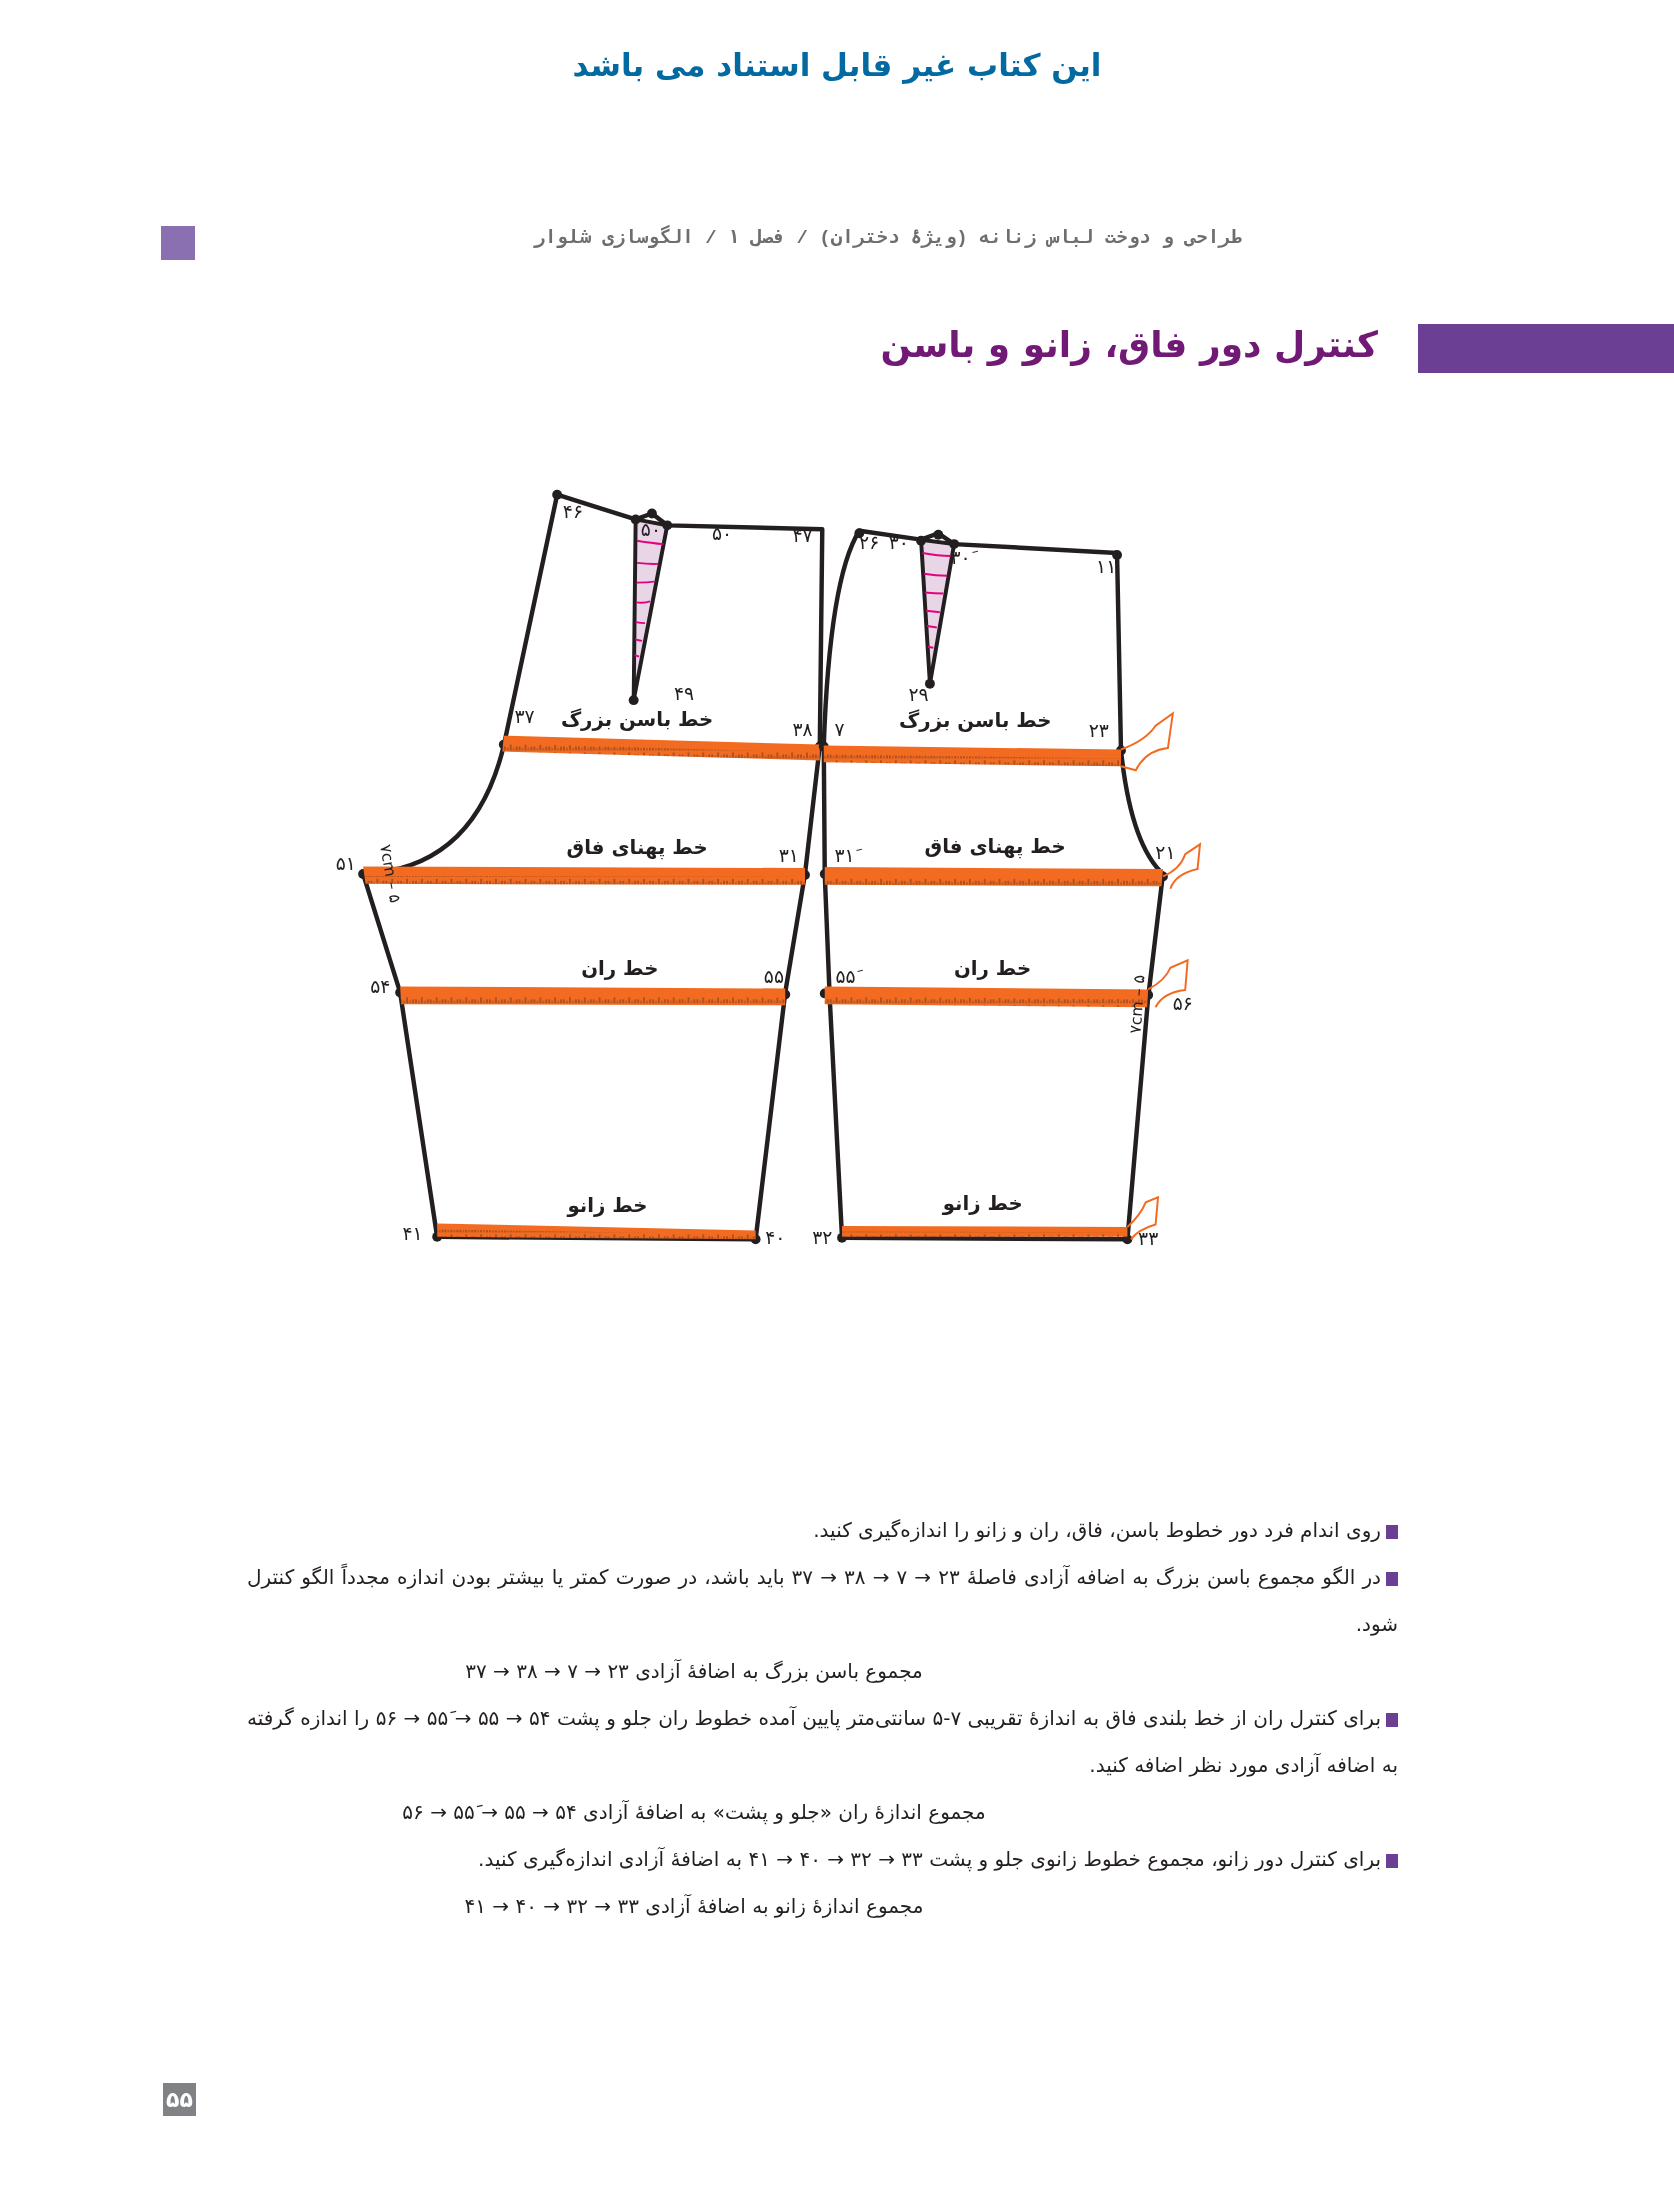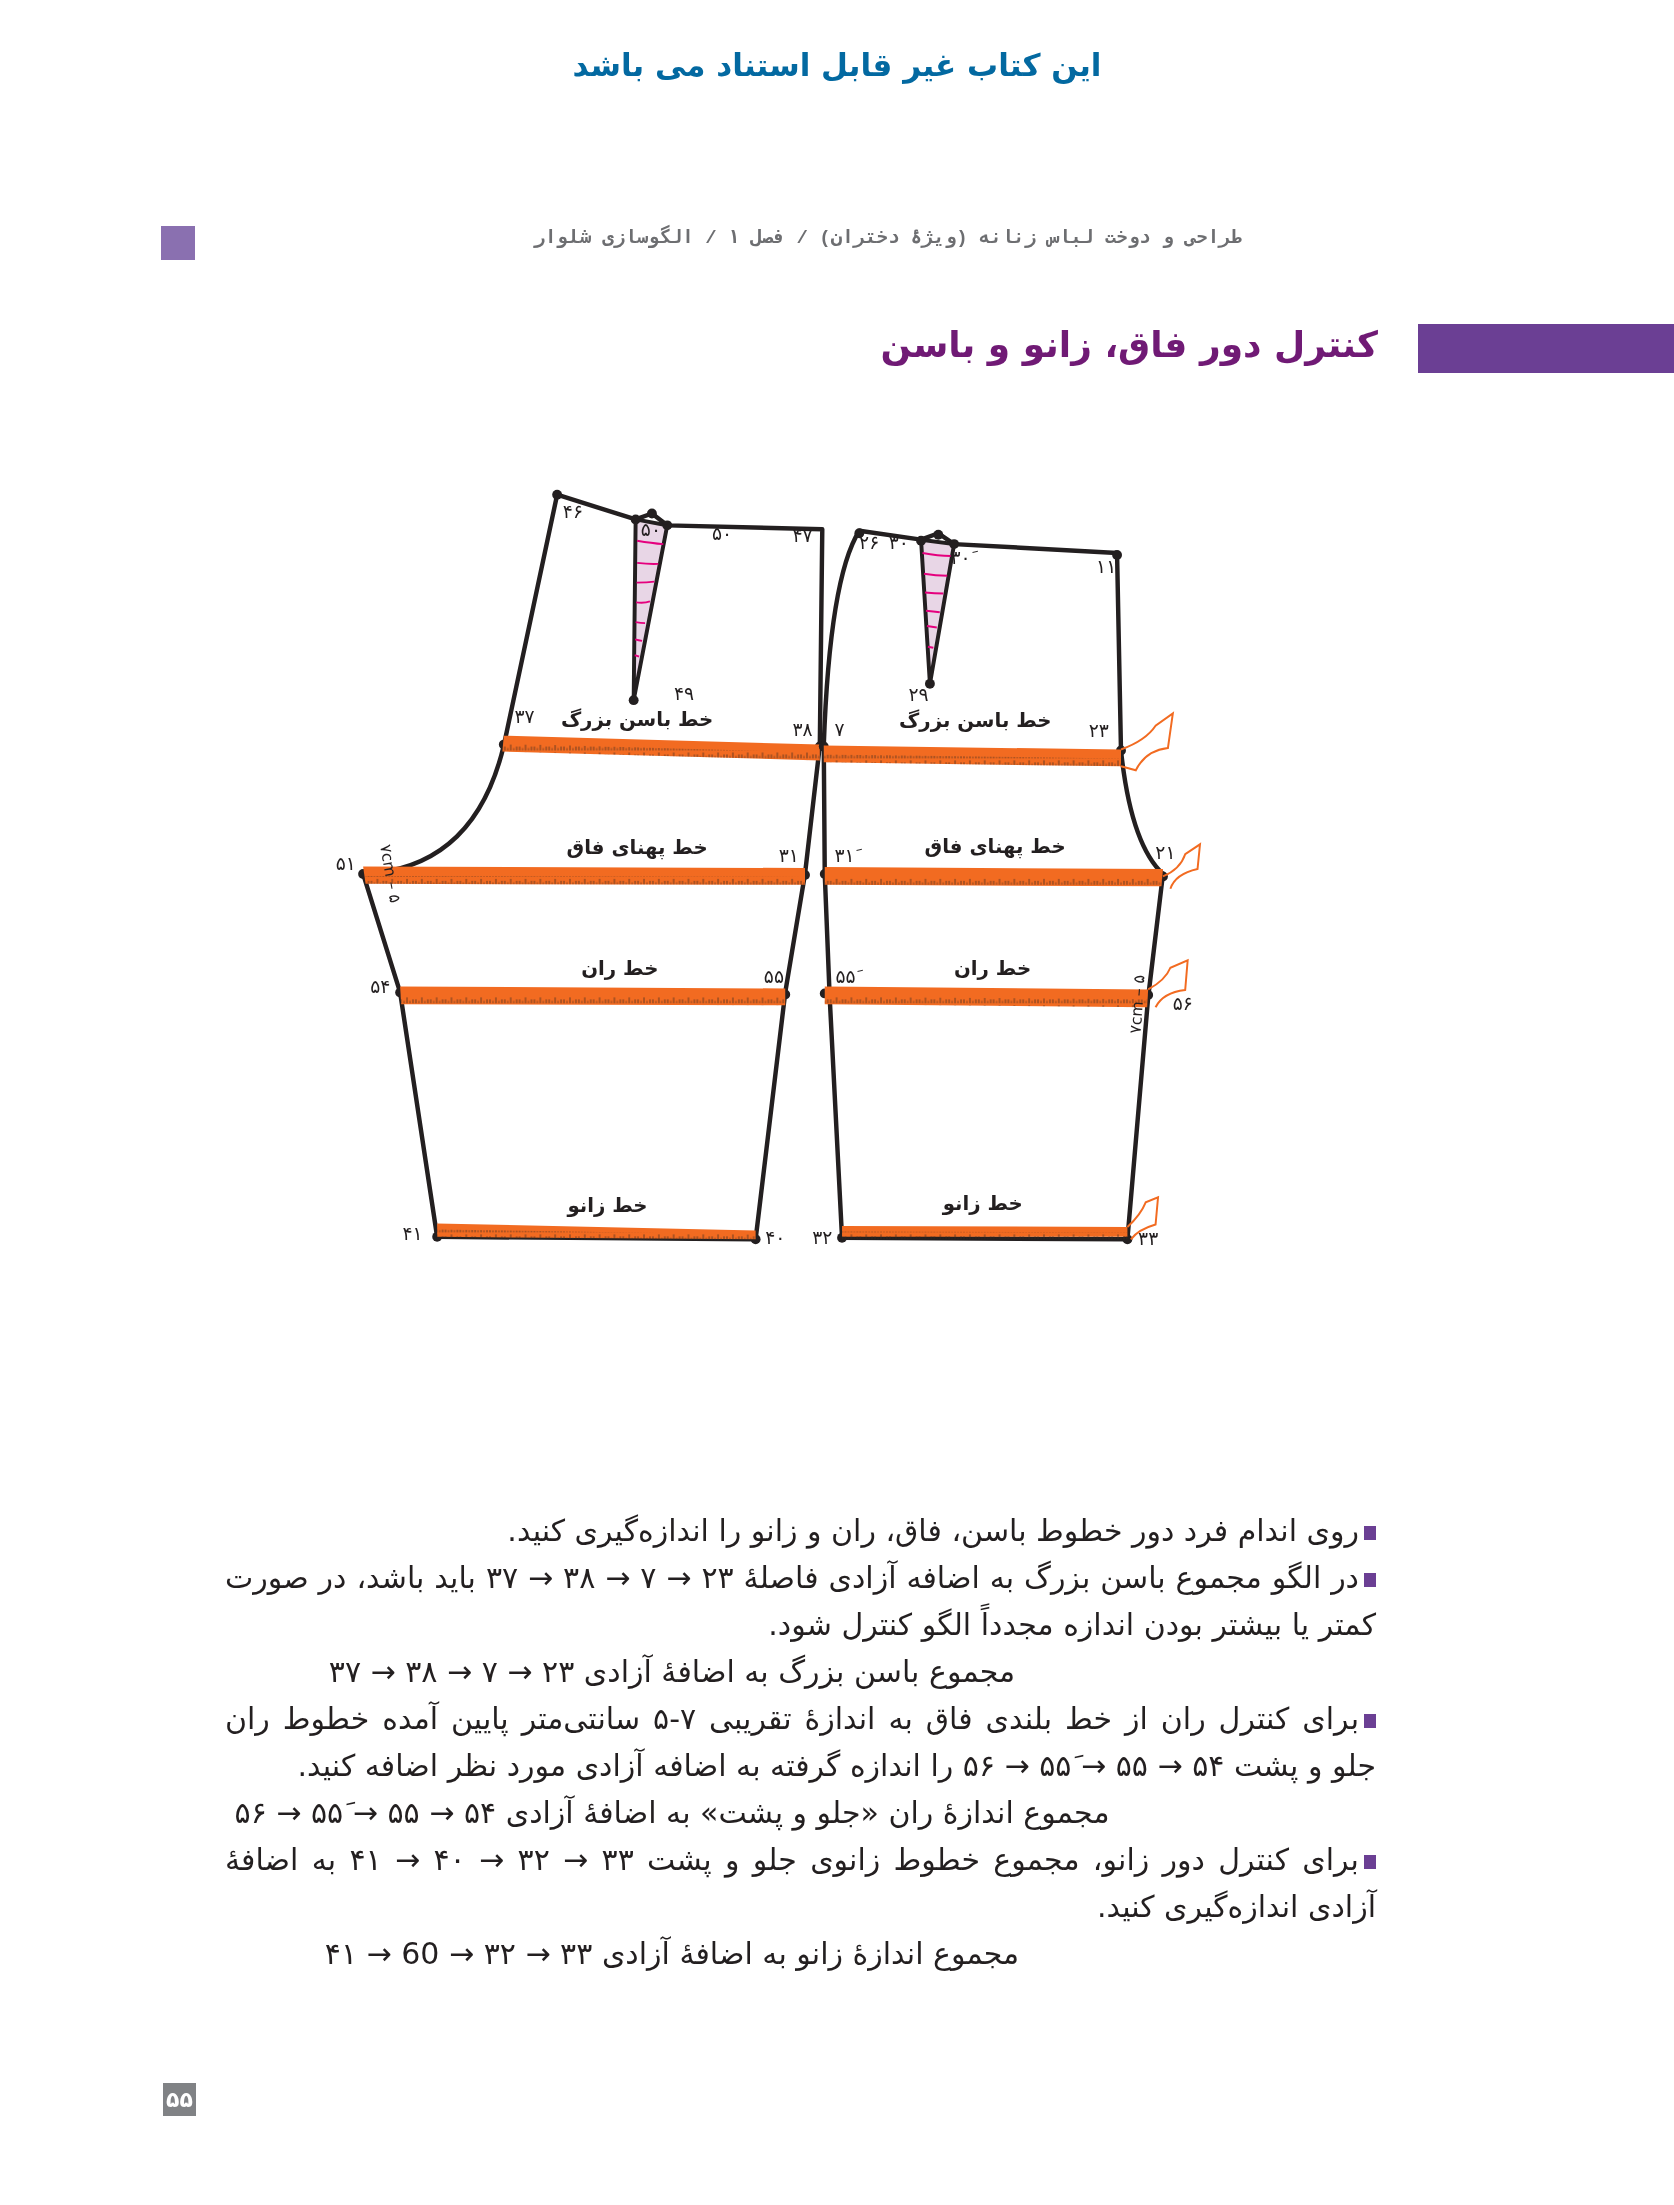--- a/index.html
+++ b/index.html
@@ -5,21 +5,21 @@
   html, body { margin:0; padding:0; background:#ffffff; }
   body { width:1674px; height:2205px; position:relative; overflow:hidden;
          font-family:"DejaVu Sans", sans-serif; color:#231f20; }
   .abs { position:absolute; }
   .watermark { left:0; width:1674px; top:47px; text-align:center; font-size:31px; font-weight:bold; color:#0369a1; }
   .running-head { top:225px; right:432px; font-size:19px; font-weight:bold; color:#6d6e71; white-space:nowrap;font-family:Liberation Mono, monospace; }
   .head-square { top:226px; left:161px; width:34px; height:34px; background:#8a70b0; }
   .section-title { top:324px; right:296px; font-size:36px; font-weight:bold; color:#701a75; white-space:nowrap; }
   .title-bar { top:324px; left:1418px; width:256px; height:49px; background:#6b3f94; }
   .diagram { left:296px; top:474px; width:939px; height:790px; }
-  .body-text { right:298px; width:1151px; font-size:30px; line-height:47px; text-align:justify; }
+  .body-text { right:276px; width:1151px; font-size:20px; line-height:47px; text-align:justify; }
   .para { position:relative; margin:0; }
   .bullet { display:inline-block; width:12px; height:14px; background:#6b3f94; margin-left:5px; vertical-align:middle; }
   .formula { padding-right:257px; text-align:center; }
   .page-num { top:2083px; left:163px; width:33px; height:33px; background:#808285; color:#fff;
               font-size:22px; font-weight:bold; text-align:center; line-height:33px; }
   svg text { font-family:"DejaVu Sans", sans-serif; }
 </style>
 </head>
 <body>
 
@@ -182,17 +182,17 @@
     <span class="bullet"></span><span>در الگو مجموع باسن بزرگ به اضافه آزادی فاصلۀ ۲۳ → ۷ → ۳۸ → ۳۷ باید باشد، در صورت کمتر یا بیشتر بودن اندازه مجدداً الگو کنترل شود.</span>
   </p>
   <p class="para formula">مجموع باسن بزرگ به اضافۀ آزادی ۲۳ → ۷ → ۳۸ → ۳۷</p>
   <p class="para">
     <span class="bullet"></span><span>برای کنترل ران از خط بلندی فاق به اندازۀ تقریبی ۷-۵ سانتی‌متر پایین آمده خطوط ران جلو و پشت ۵۴ → ۵۵ → ۵۵َ → ۵۶ را اندازه گرفته به اضافه آزادی مورد نظر اضافه کنید.</span>
   </p>
   <p class="para formula">مجموع اندازۀ ران «جلو و پشت» به اضافۀ آزادی ۵۴ → ۵۵ → ۵۵َ → ۵۶</p>
   <p class="para">
     <span class="bullet"></span><span>برای کنترل دور زانو، مجموع خطوط زانوی جلو و پشت ۳۳ → ۳۲ → ۴۰ → ۴۱ به اضافۀ آزادی اندازه‌گیری کنید.</span>
   </p>
-  <p class="para formula">مجموع اندازۀ زانو به اضافۀ آزادی ۳۳ → ۳۲ → 60 → ۴۱</p>
+  <p class="para formula">مجموع اندازۀ زانو به اضافۀ آزادی ۳۳ → ۳۲ → ۴۰ → ۴۱</p>
 </div>
 
 <div class="abs page-num">۵۵</div>
 
 
 </body></html>

